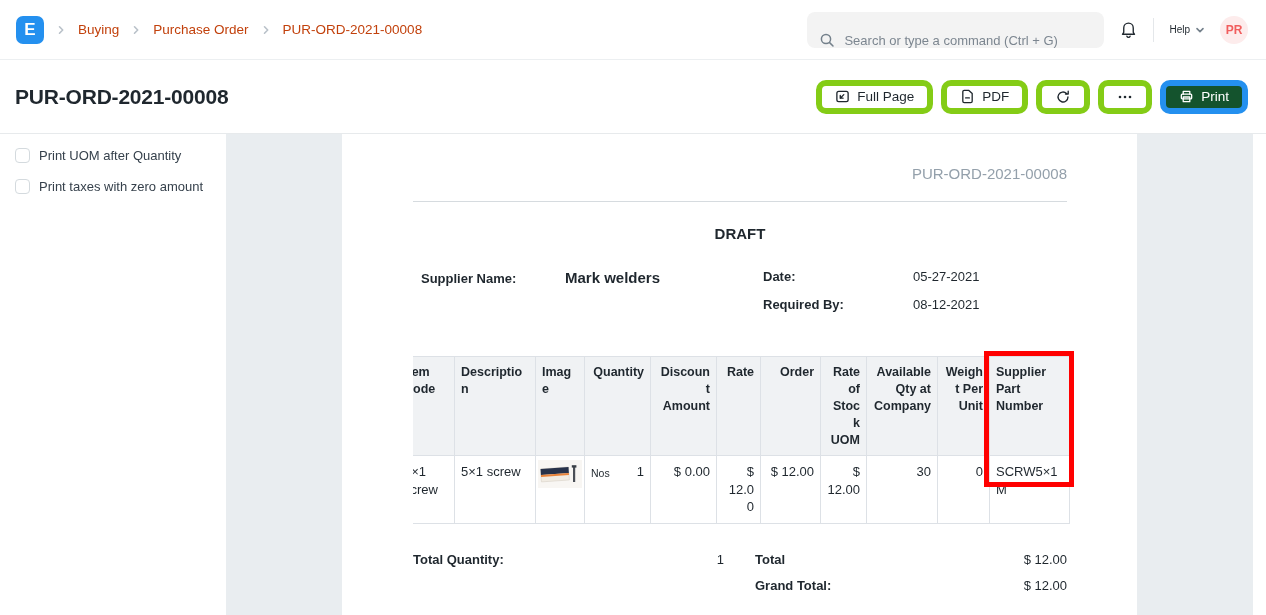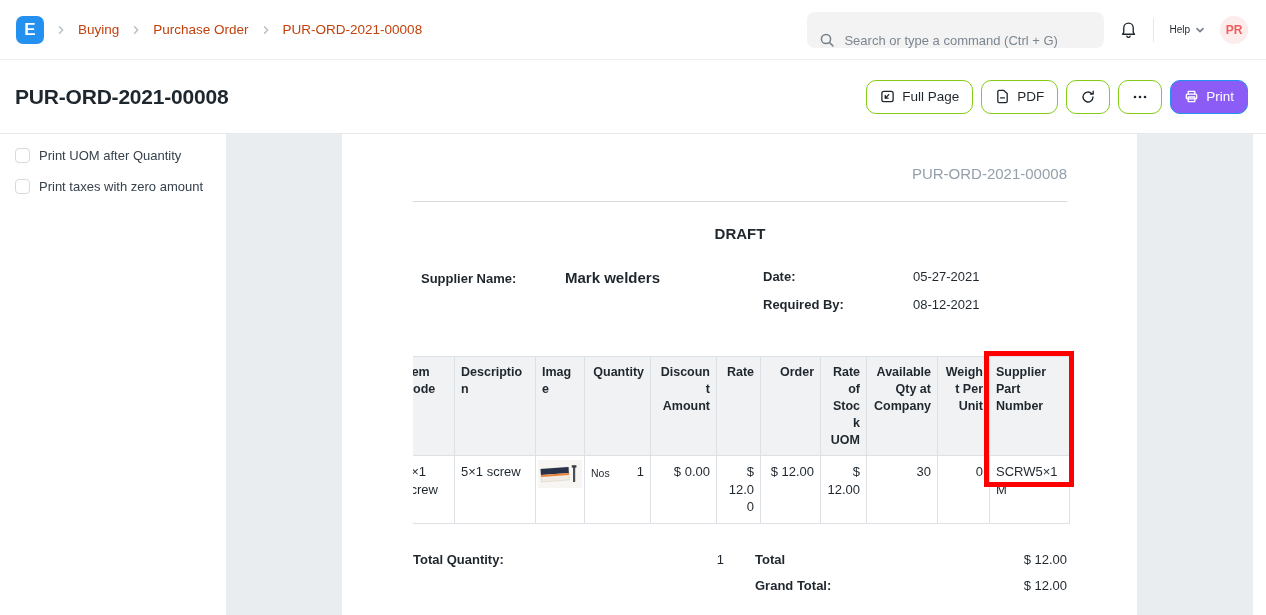--- a/index.html
+++ b/index.html
@@ -24,24 +24,24 @@
   .divider { width:1px; height:24px; background:#e4e7ea; }
   .help { display:flex; align-items:center; gap:5px; font-size:10px; cursor:pointer; }
   .avatar { width:28px; height:28px; border-radius:50%; background:#fdecec; color:#f15e5e;
     font-size:12px; font-weight:700; display:flex; align-items:center; justify-content:center; cursor:pointer; }
 
   
   .page-head { height:74px; display:flex; align-items:center; justify-content:space-between;
     padding:0 18px 0 15px; border-bottom:1px solid #e7eaec; background:#fff; }
   .page-title { font-size:21px; font-weight:700; letter-spacing:-0.2px; }
   .actions { display:flex; align-items:center; gap:8px; }
-  .btn { height:34px; border:1px solid #84cc16; background:#fff; border-radius:10px;
+  .btn { height:34px; border:6px solid #84cc16; background:#fff; border-radius:10px;
     font-size:13.5px; color:#1f272e; display:flex; align-items:center; gap:7px;
     padding:0 13px; cursor:pointer; font-family:inherit; }
-  .btn-primary { background:#8b5cf6; border-color:#2490ef; color:#fff;align-items:center; }
+  .btn-primary { background:#14532d; border-color:#2490ef; color:#fff;align-items:center; }
 
   
   .workspace { display:flex; height:481px; }
   .sidebar { width:226px; background:#fff; padding:14px 10px 0 15px; flex-shrink:0; }
   .chk-row { display:flex; align-items:center; gap:9px; margin-bottom:16px; cursor:pointer; }
   .chk-box { width:15px; height:15px; border:1px solid #d4dade; border-radius:4px; background:#fff; flex-shrink:0; }
   .chk-label { font-size:13px; color:#36414c; }
   .preview { flex:1; background:#e9edf0; display:flex; justify-content:center; overflow:hidden; }
   .scroll-strip { width:13px; background:#fff; flex-shrink:0; }
 

